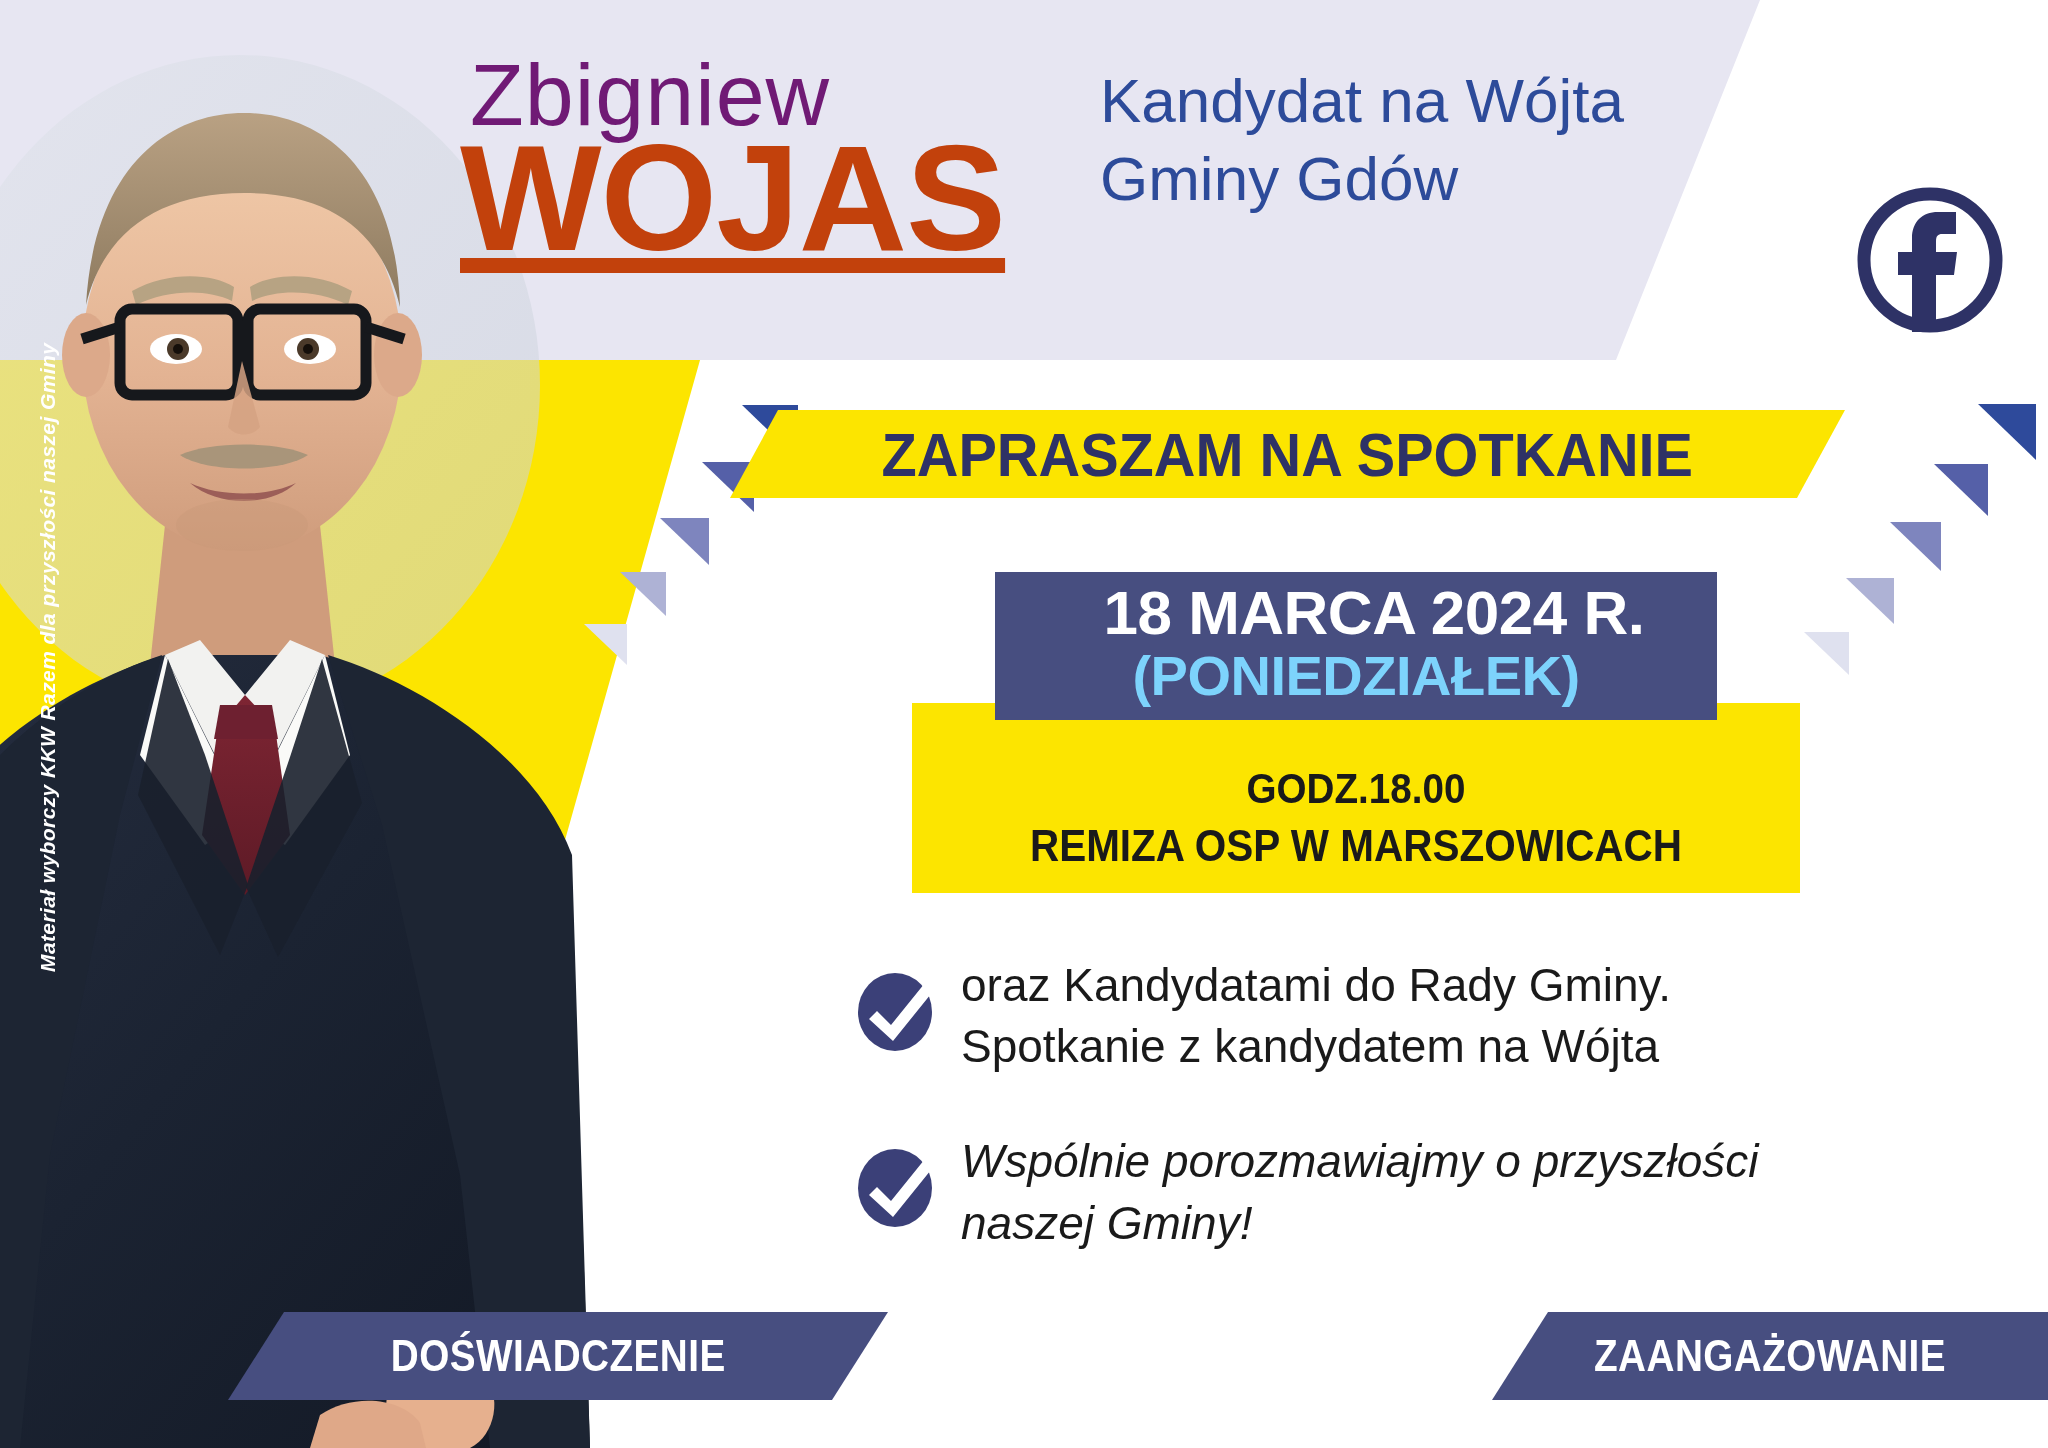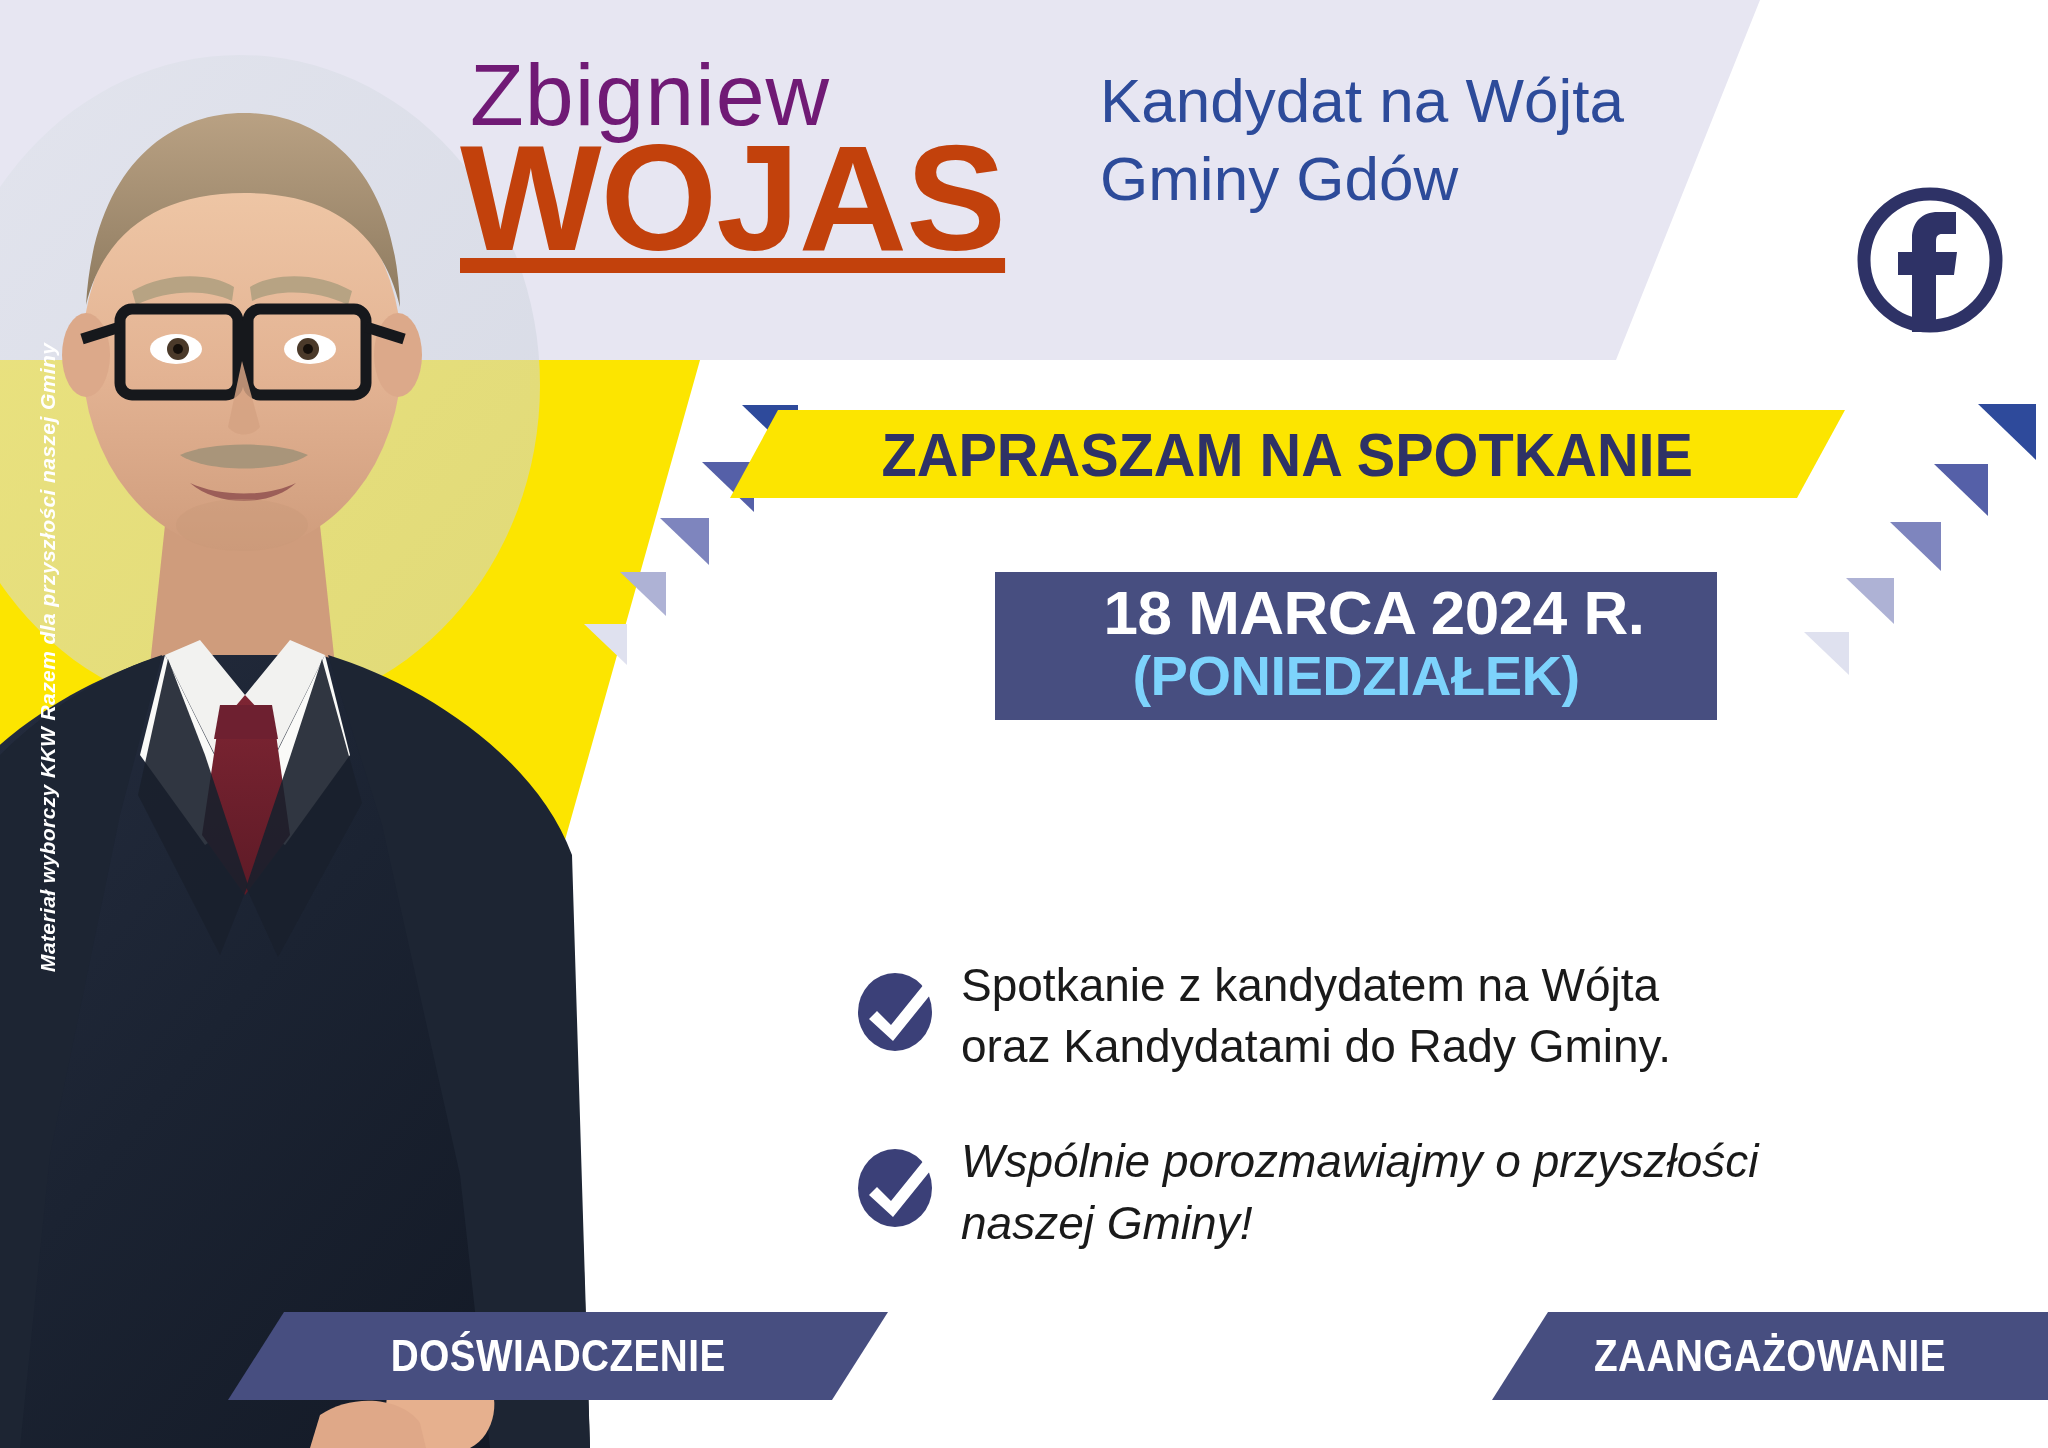--- a/index.html
+++ b/index.html
@@ -267,36 +267,40 @@
     <div class="tri" style="left:1934px;top:464px;border-top:52px solid #5560a8;border-left:54px solid transparent;"></div>
     <div class="tri" style="left:1890px;top:522px;border-top:49px solid #7e85be;border-left:51px solid transparent;"></div>
     <div class="tri" style="left:1846px;top:578px;border-top:46px solid #aeb2d5;border-left:48px solid transparent;"></div>
     <div class="tri" style="left:1804px;top:632px;border-top:43px solid #dfe1ef;border-left:45px solid transparent;"></div>
   </div>
 
   <div class="invite">
     <span>ZAPRASZAM NA SPOTKANIE</span>
   </div>
 
+  <div class="yellow-info">
+    <div class="info-time">GODZ.18.00</div>
+    <div class="info-place">REMIZA OSP W MARSZOWICACH</div>
+  </div>
 
   <div class="navy-date">
     <div class="date-main">18 MARCA 2024 R.</div>
     <div class="date-sub">(PONIEDZIAŁEK)</div>
   </div>
 
   <div class="bullets">
 
     <div class="bullet">
       <svg class="check" viewBox="0 0 92 86">
         <ellipse cx="40" cy="47" rx="37" ry="39" fill="#3b4078"></ellipse>
         <path d="M22 46 L36 60 L78 8 L88 14 L38 76 L14 54 Z" fill="#ffffff"></path>
       </svg>
       <div class="btext">
+        <div>oraz Kandydatami do Rady Gminy.</div>
         <div>Spotkanie z kandydatem na Wójta</div>
-        <div>oraz Kandydatami do Rady Gminy.</div>
       </div>
     </div>
 
     <div class="bullet">
       <svg class="check" viewBox="0 0 92 86">
         <ellipse cx="40" cy="47" rx="37" ry="39" fill="#3b4078"></ellipse>
         <path d="M22 46 L36 60 L78 8 L88 14 L38 76 L14 54 Z" fill="#ffffff"></path>
       </svg>
       <div class="btext italic">
         <div>Wspólnie porozmawiajmy o przyszłości</div>

